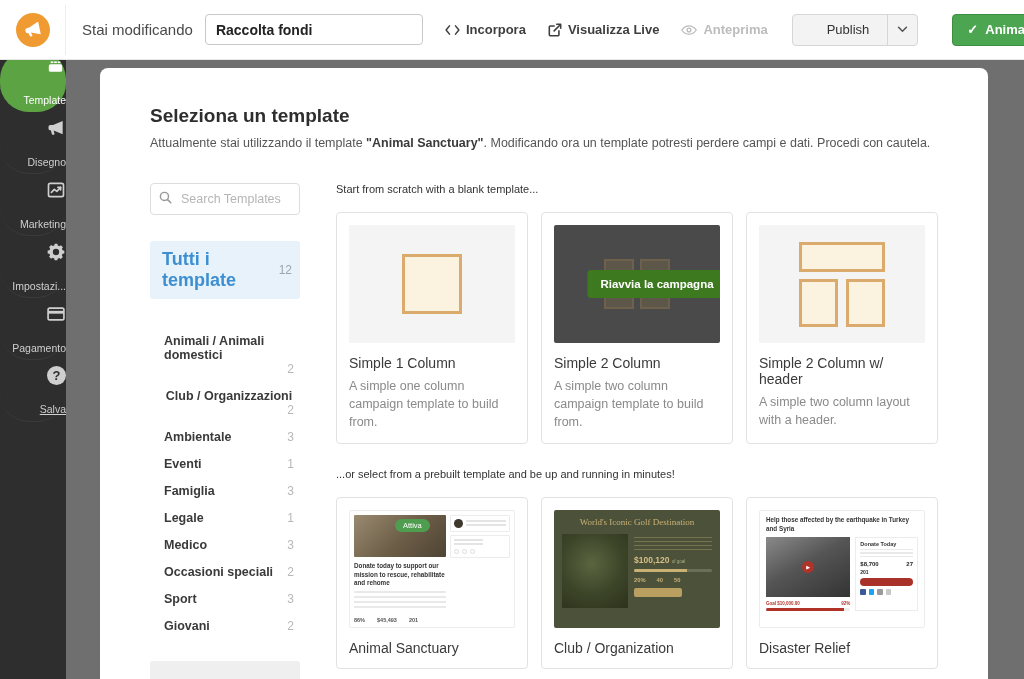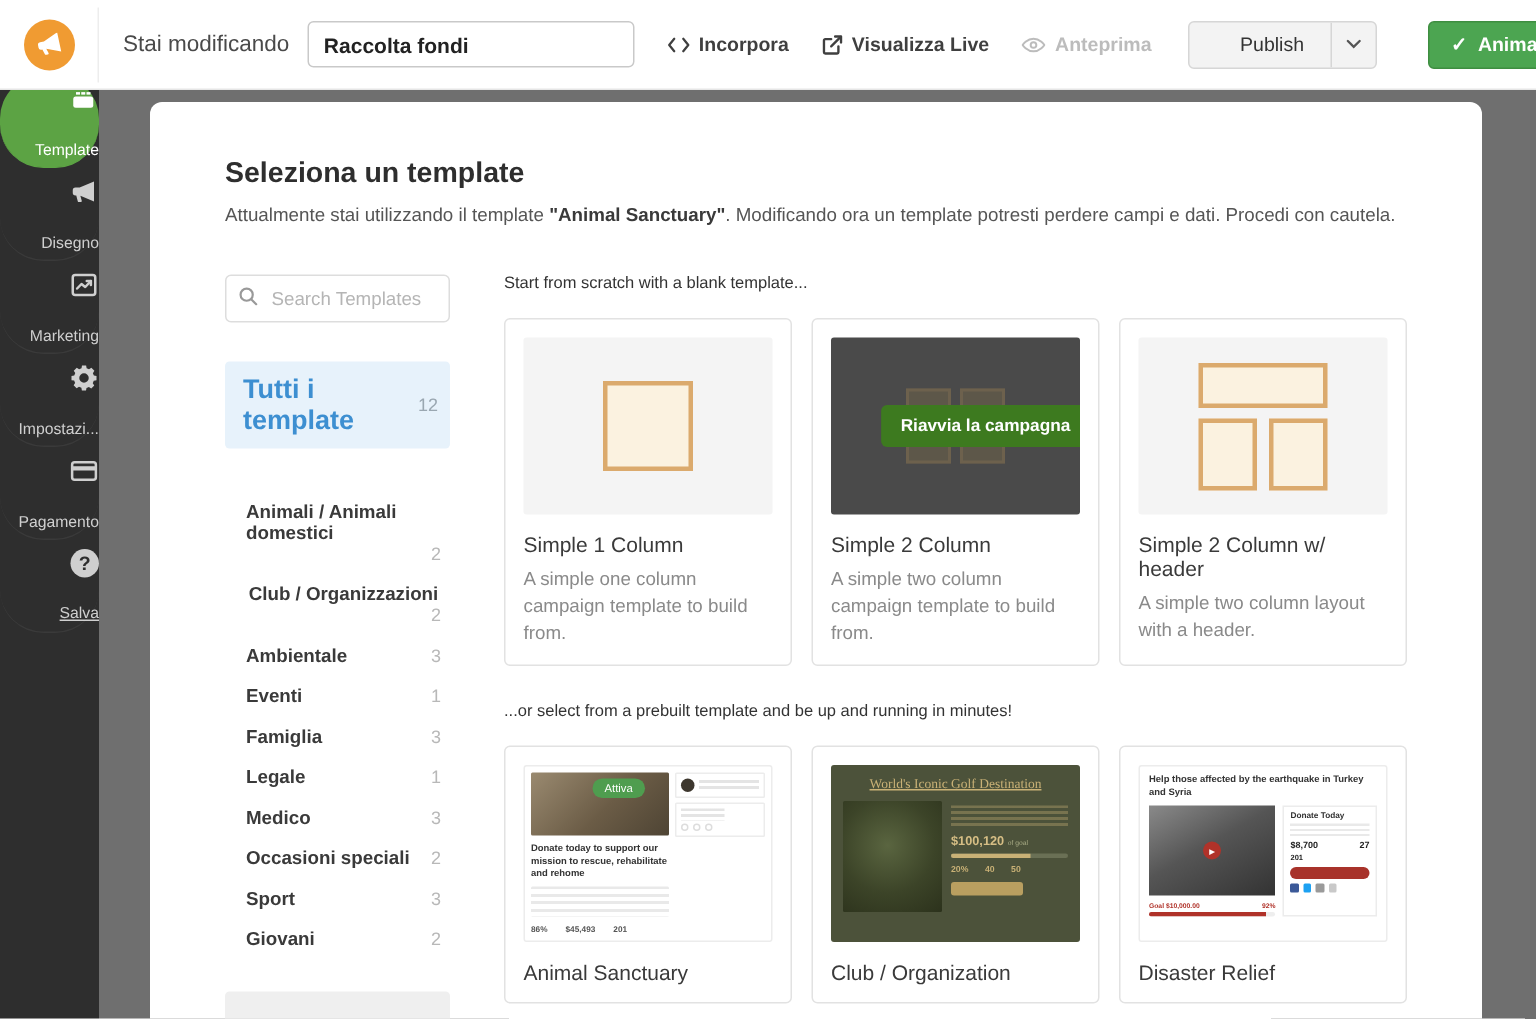--- a/index.html
+++ b/index.html
@@ -112,21 +112,21 @@
   .mini-card { border:1px solid #ececec; border-radius:1px; padding:3px; }
   .mini-prof { display:flex; gap:3px; align-items:center; }
   .mini-ava { width:9px; height:9px; border-radius:50%; background:#3d372e; flex-shrink:0; }
   .mini-lines { flex:1; height:8px; background:repeating-linear-gradient(#e4e4e4 0 2px, #fff 2px 4px); }
   .mini-dots { display:flex; gap:3px; margin-top:2px; }
   .mini-dot { width:5px; height:5px; border-radius:50%; border:1px solid #ddd; }
 
   
   .club { background:#4C523A; height:118px; padding:7px 8px; overflow:hidden; }
   .club-head { font-family:"Liberation Serif", serif; font-size:9px; color:#C9B176; text-align:center;
-               line-height:1.2;text-decoration:underline; }
+               line-height:1.2; }
   .club-body { display:flex; gap:6px; margin-top:6px; }
   .club-img { width:44%; height:74px; background:radial-gradient(circle at 45% 40%, #5a6540 0%, #3c4428 55%, #2c321c 100%); border-radius:1px; }
   .club-right { flex:1; }
   .club-lines { height:14px; background:repeating-linear-gradient(rgba(201,177,118,.35) 0 1.5px, transparent 1.5px 4px); margin-top:3px; }
   .club-amt { margin-top:4px; font-size:8.5px; font-weight:bold; color:#D6BE85; }
   .club-amt small { font-size:4.5px; font-weight:normal; color:#a8ab85; }
   .club-bar { margin-top:4px; height:3px; background:#6A7055; border-radius:2px; overflow:hidden; }
   .club-fill { height:100%; width:68%; background:#C9B176; }
   .club-stats { display:flex; gap:11px; margin-top:5px; font-size:5.8px; color:#C9B176; font-weight:bold; }
   .club-btn { margin-top:5px; width:48px; height:9px; background:#B99F60; border-radius:2px; }

